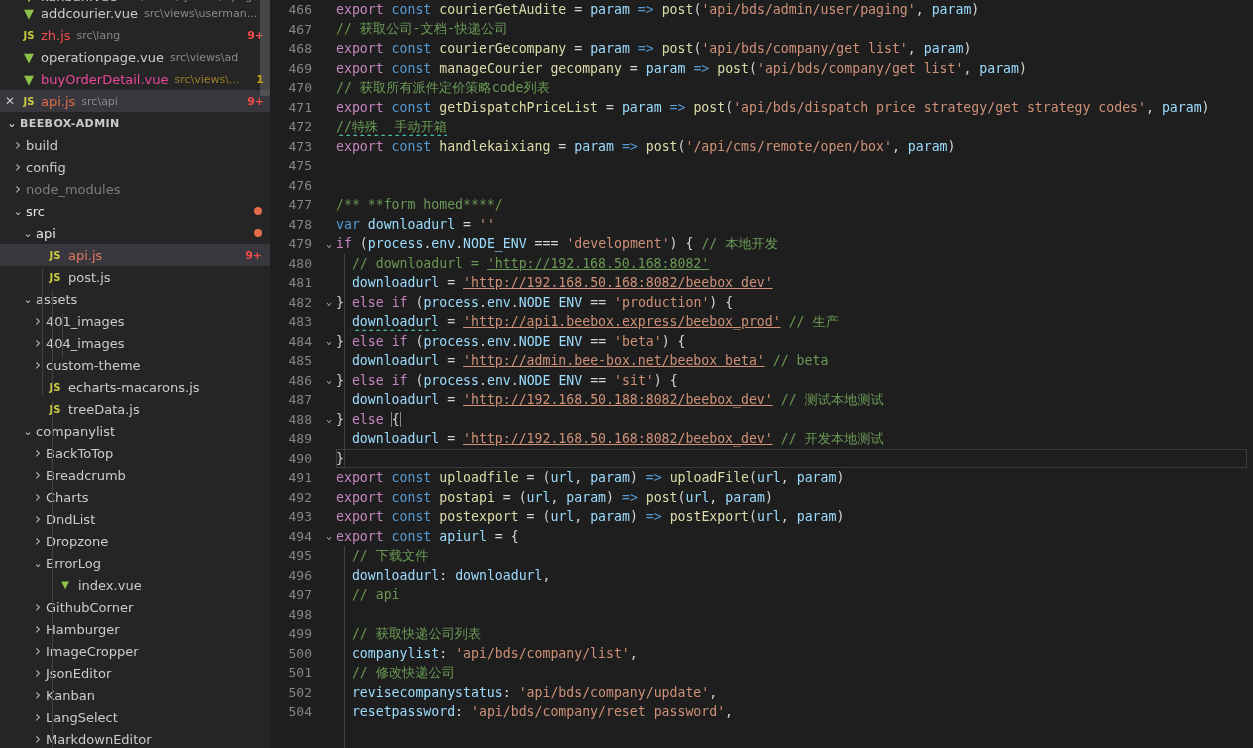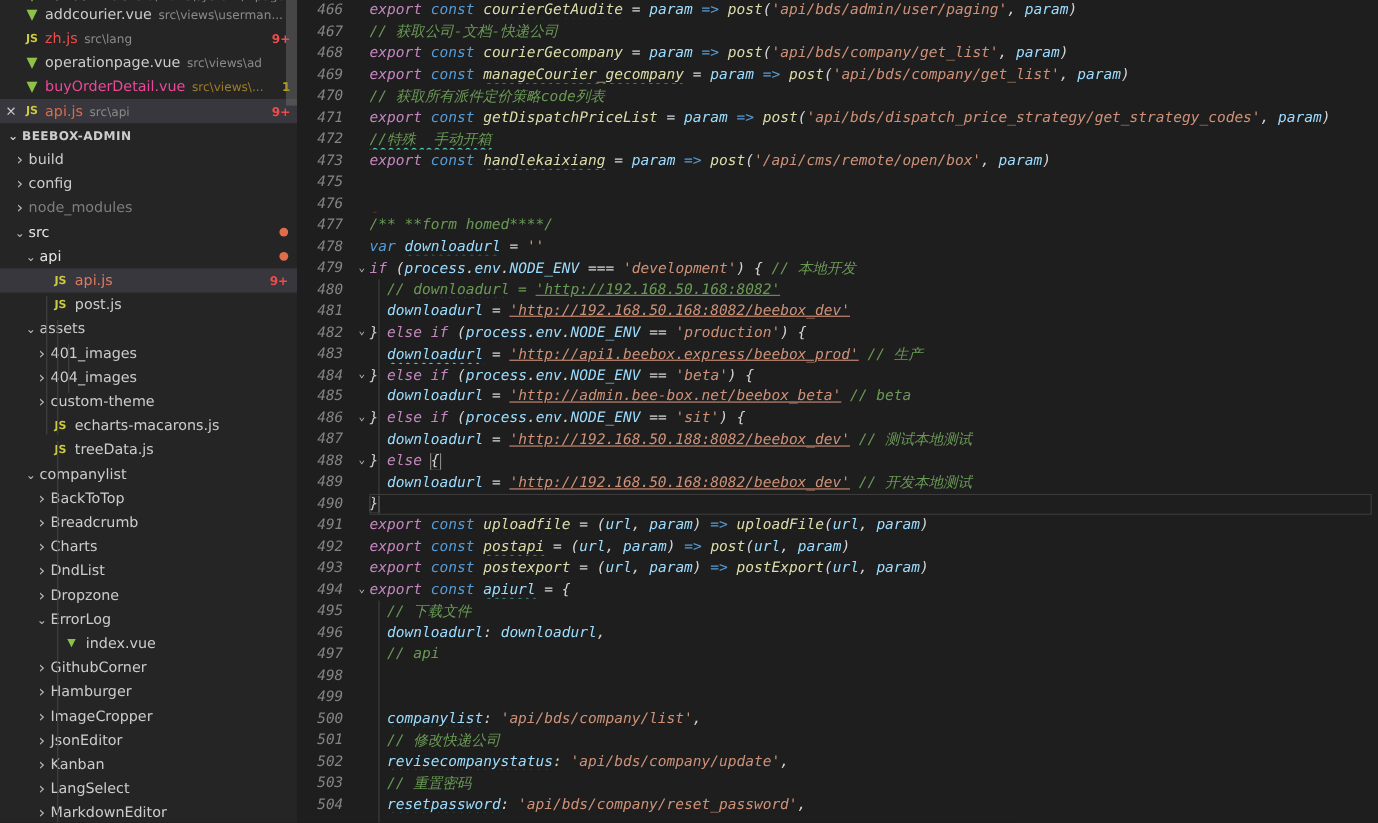--- a/index.html
+++ b/index.html
@@ -77,21 +77,20 @@
   .sb-scrollbar {
     position:absolute; right:0; top:0; width:10px; height:96px;
     background:rgba(121,121,121,.4); border-radius:0;
   }
 
   
   #editor {
     flex:1; height:748px; background:#1e1e1e; position:relative;
     overflow:hidden;
     font-family:"DejaVu Sans Mono","Liberation Mono",monospace;
-    font-style:italic;
   }
   .code-line {
     height:19.5px; display:flex; align-items:center;
     font-size:13.2px; white-space:pre; position:relative;
   }
   .ln {
     flex:0 0 52px; text-align:right; padding-right:10px;
     color:#858585; font-size:13px;
     font-family:"DejaVu Sans Mono","Liberation Mono",monospace;
   }
@@ -365,25 +364,24 @@
         <div class="code-line"><span class="ln">489</span><span class="fold blank">&nbsp;</span><span class="code">  <span class="var">downloadurl</span> <span class="op">=</span> <span class="str lnk">'http://192.168.50.168:8082/beebox_dev'</span> <span class="cmt">// 开发本地测试</span></span></div>
         <div class="code-line"><span class="ln">490</span><span class="fold blank">&nbsp;</span><span class="code"><span class="op bmatch">}</span></span></div>
         <div class="code-line"><span class="ln">491</span><span class="fold blank">&nbsp;</span><span class="code"><span class="kw">export</span> <span class="kw2">const</span> <span class="fn sq">uploadfile</span> <span class="op">= (</span><span class="var">url</span><span class="op">,</span> <span class="var">param</span><span class="op">)</span> <span class="arrow">=&gt;</span> <span class="meth">uploadFile</span><span class="op">(</span><span class="var">url</span><span class="op">,</span> <span class="var">param</span><span class="op">)</span></span></div>
         <div class="code-line"><span class="ln">492</span><span class="fold blank">&nbsp;</span><span class="code"><span class="kw">export</span> <span class="kw2">const</span> <span class="fn sq">postapi</span> <span class="op">= (</span><span class="var">url</span><span class="op">,</span> <span class="var">param</span><span class="op">)</span> <span class="arrow">=&gt;</span> <span class="meth">post</span><span class="op">(</span><span class="var">url</span><span class="op">,</span> <span class="var">param</span><span class="op">)</span></span></div>
         <div class="code-line"><span class="ln">493</span><span class="fold blank">&nbsp;</span><span class="code"><span class="kw">export</span> <span class="kw2">const</span> <span class="fn sq">postexport</span> <span class="op">= (</span><span class="var">url</span><span class="op">,</span> <span class="var">param</span><span class="op">)</span> <span class="arrow">=&gt;</span> <span class="meth">postExport</span><span class="op">(</span><span class="var">url</span><span class="op">,</span> <span class="var">param</span><span class="op">)</span></span></div>
         <div class="code-line"><span class="ln">494</span><span class="fold">⌄</span><span class="code"><span class="kw">export</span> <span class="kw2">const</span> <span class="var sq">apiurl</span> <span class="op">= {</span></span></div>
         <div class="code-line"><span class="ln">495</span><span class="fold blank">&nbsp;</span><span class="code">  <span class="cmt">// 下载文件</span></span></div>
         <div class="code-line"><span class="ln">496</span><span class="fold blank">&nbsp;</span><span class="code">  <span class="var">downloadurl</span><span class="op">:</span> <span class="var">downloadurl</span><span class="op">,</span></span></div>
         <div class="code-line"><span class="ln">497</span><span class="fold blank">&nbsp;</span><span class="code">  <span class="cmt">// api</span></span></div>
         <div class="code-line"><span class="ln">498</span><span class="fold blank">&nbsp;</span></div>
-        <div class="code-line"><span class="ln">499</span><span class="fold blank">&nbsp;</span></div>
+        <div class="code-line"><span class="ln">499</span><span class="fold blank">&nbsp;</span><span class="code">  <span class="cmt">// 获取快递公司列表</span></span></div>
         <div class="code-line"><span class="ln">500</span><span class="fold blank">&nbsp;</span><span class="code">  <span class="var sq">companylist</span><span class="op">:</span> <span class="str">'api/bds/company/list'</span><span class="op">,</span></span></div>
         <div class="code-line"><span class="ln">501</span><span class="fold blank">&nbsp;</span><span class="code">  <span class="cmt">// 修改快递公司</span></span></div>
         <div class="code-line"><span class="ln">502</span><span class="fold blank">&nbsp;</span><span class="code">  <span class="var sq">revisecompanystatus</span><span class="op">:</span> <span class="str">'api/bds/company/update'</span><span class="op">,</span></span></div>
-        <div class="code-line"><span class="ln">503</span><span class="fold blank">&nbsp;</span><span class="code">  <span class="cmt">// 重置密码</span></span></div>
         <div class="code-line"><span class="ln">504</span><span class="fold blank">&nbsp;</span><span class="code">  <span class="var sq">resetpassword</span><span class="op">:</span> <span class="str">'api/bds/company/reset_password'</span><span class="op">,</span></span></div>
       </div>
   <div class="cur-line-box" style="top: 448.5px;"></div>
       <div class="indent-v" style="left: 74px; top: 253.5px; height: 214.5px; bottom: auto;"></div>
       <div class="indent-v" style="left: 74px; top: 546px; height: 234px; bottom: auto;"></div>
     </div>
 
 </div>
 
 </body></html>

